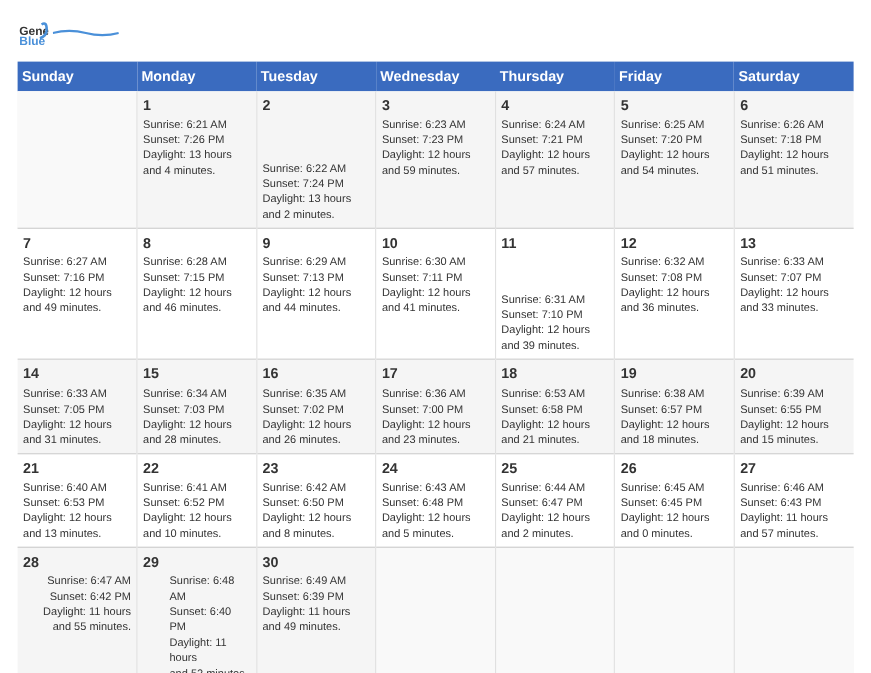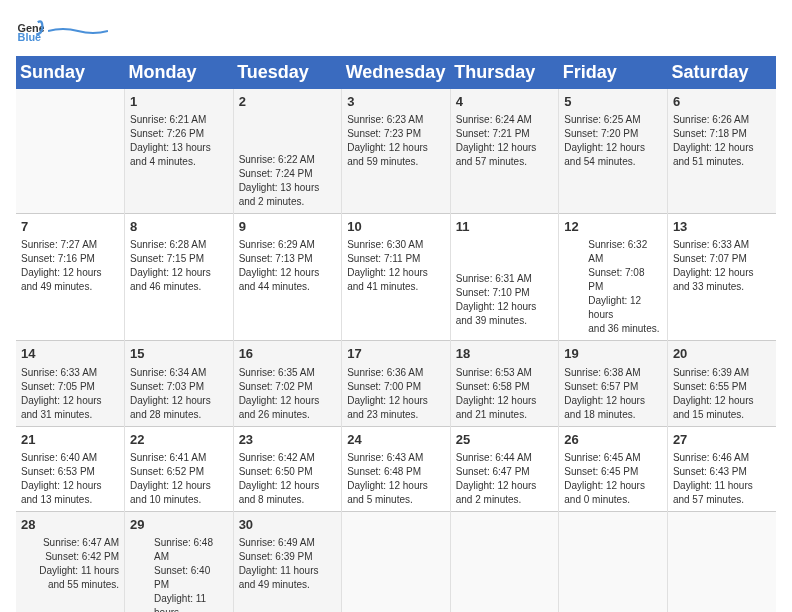--- a/index.html
+++ b/index.html
@@ -40,21 +40,21 @@
     table {
       width: 100%;
       border-collapse: collapse;
       font-size: 11px;
     }
     thead tr th {
       background-color: #3a6bbf;
       color: #fff;
       padding: 6px 4px;
       text-align: left;
-      font-size: 18px;
+      font-size: 13px;
       font-weight: bold;
     }
     tbody tr {
       border-bottom: 1px solid #ccc;
     }
     tbody tr td {
       vertical-align: top;
       padding: 4px 5px;
       border-right: 1px solid #e0e0e0;
       min-height: 80px;
@@ -164,21 +164,21 @@
           <span class="day-num">6</span>
           <div class="day-info" style="white-space: pre-line;">Sunrise: 6:26 AM
 Sunset: 7:18 PM
 Daylight: 12 hours
 and 51 minutes.</div>
         </td>
       </tr>
       <tr>
         <td>
           <span class="day-num">7</span>
-          <div class="day-info" style="white-space: pre-line;">Sunrise: 7:27 AM
+          <div class="day-info" style="white-space: pre-line;">Sunrise: 6:27 AM
 Sunset: 7:16 PM
 Daylight: 12 hours
 and 49 minutes.</div>
         </td>
         <td>
           <span class="day-num">8</span>
           <div class="day-info" style="white-space: pre-line;">Sunrise: 6:28 AM
 Sunset: 7:15 PM
 Daylight: 12 hours
 and 46 minutes.</div>
@@ -199,21 +199,21 @@
         </td>
         <td>
           <span class="day-num">11</span>
           <div class="day-info" style="white-space: pre-line; margin-top: 36px;">Sunrise: 6:31 AM
 Sunset: 7:10 PM
 Daylight: 12 hours
 and 39 minutes.</div>
         </td>
         <td>
           <span class="day-num">12</span>
-          <div class="day-info" style="white-space: pre-line; margin-left: 24px;">Sunrise: 6:32 AM
+          <div class="day-info" style="white-space: pre-line;">Sunrise: 6:32 AM
 Sunset: 7:08 PM
 Daylight: 12 hours
 and 36 minutes.</div>
         </td>
         <td>
           <span class="day-num">13</span>
           <div class="day-info" style="white-space: pre-line;">Sunrise: 6:33 AM
 Sunset: 7:07 PM
 Daylight: 12 hours
 and 33 minutes.</div>

